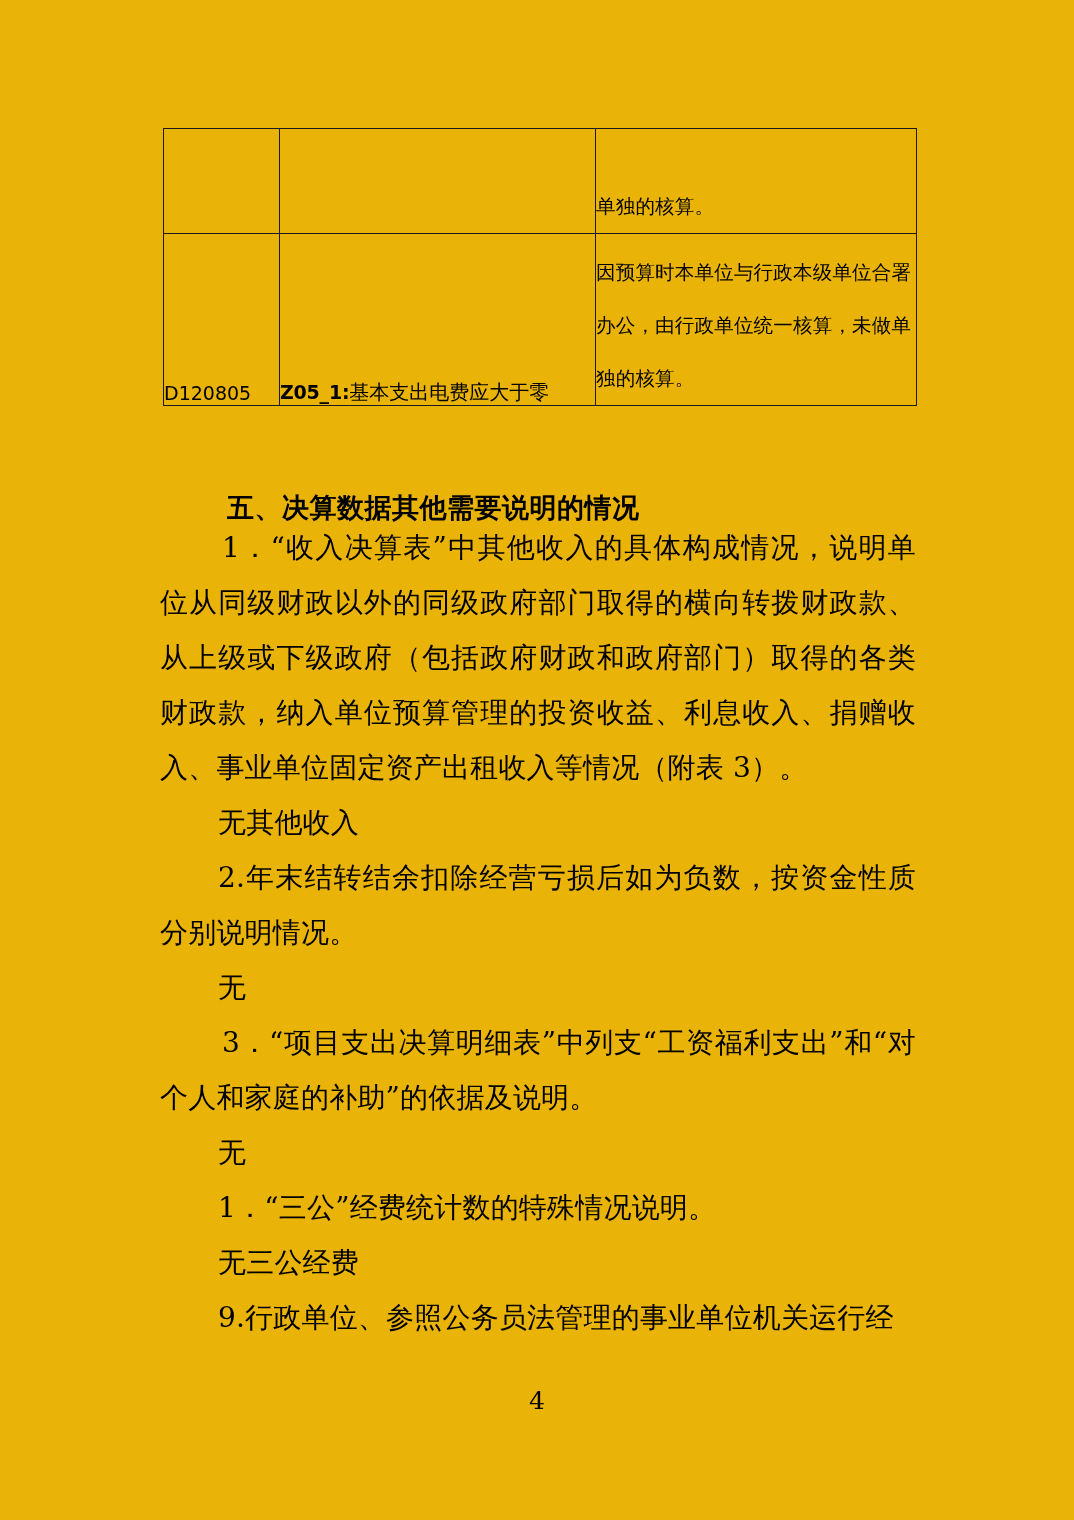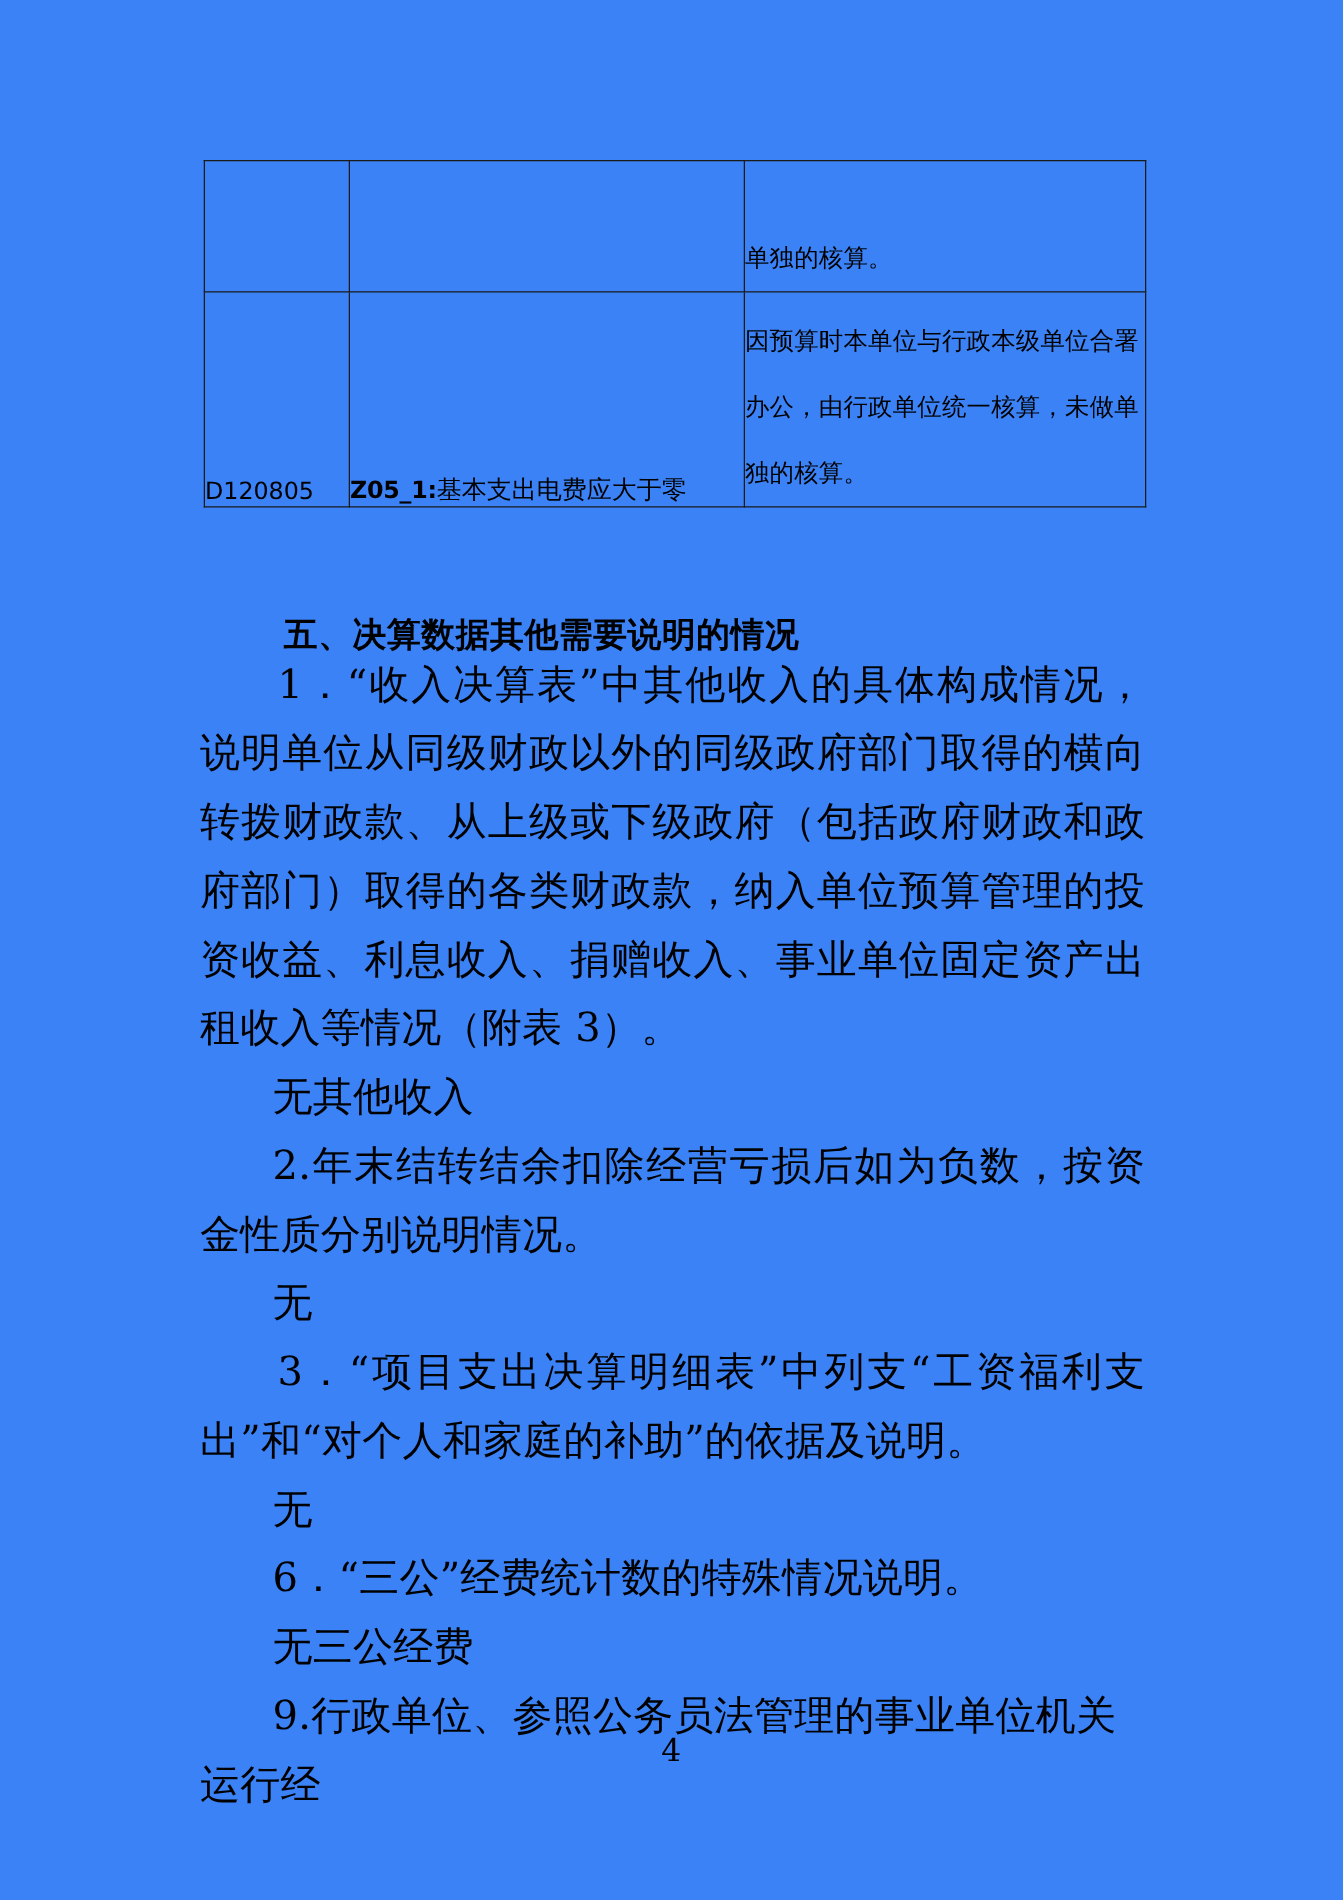--- a/index.html
+++ b/index.html
@@ -15,21 +15,21 @@
     font-family: "DejaVu Serif", serif;
     color: #000000;
     -webkit-font-smoothing: antialiased;
   }
 
   .page {
     position: absolute;
     left: 0; top: 0;
     width: 1074px;
     height: 1520px;
-    background: #3b82f6;
+    background: #eab308;
   }
 
   
   .audit-table {
     position: absolute;
     left: 163px;
     top: 128px;
     width: 750px;
     border-collapse: collapse;
     table-layout: fixed;
@@ -95,21 +95,21 @@
   }
 
   .body-block {
     position: absolute;
     left: 160px;
     top: 520px;
     width: 756px;
   }
   .para {
     font-family: "DejaVu Serif", serif;
-    font-size: 32px;
+    font-size: 28px;
     line-height: 55px;
     letter-spacing: 0.2px;
     text-align: justify;
     text-justify: inter-character;
     margin: 0;
   }
   .para.indent { text-indent: 58px; }
   .para.indent-wide { text-indent: 62px; }
   .para.nojust { text-align: left; }
 
@@ -150,20 +150,20 @@
 
   <div class="section-heading">五、决算数据其他需要说明的情况</div>
 
   <div class="body-block">
     <p class="para indent-wide">1．“收入决算表”中其他收入的具体构成情况，说明单位从同级财政以外的同级政府部门取得的横向转拨财政款、从上级或下级政府（包括政府财政和政府部门）取得的各类财政款，纳入单位预算管理的投资收益、利息收入、捐赠收入、事业单位固定资产出租收入等情况（附表 3）。</p>
     <p class="para indent nojust">无其他收入</p>
     <p class="para indent">2.年末结转结余扣除经营亏损后如为负数，按资金性质分别说明情况。</p>
     <p class="para indent nojust">无</p>
     <p class="para indent-wide">3．“项目支出决算明细表”中列支“工资福利支出”和“对个人和家庭的补助”的依据及说明。</p>
     <p class="para indent nojust">无</p>
-    <p class="para indent nojust">6．“三公”经费统计数的特殊情况说明。</p>
+    <p class="para indent nojust">1．“三公”经费统计数的特殊情况说明。</p>
     <p class="para indent nojust">无三公经费</p>
     <p class="para indent nojust">9.行政单位、参照公务员法管理的事业单位机关运行经</p>
   </div>
 
   <div class="page-number">4</div>
 
 </div>
 
 </body></html>

